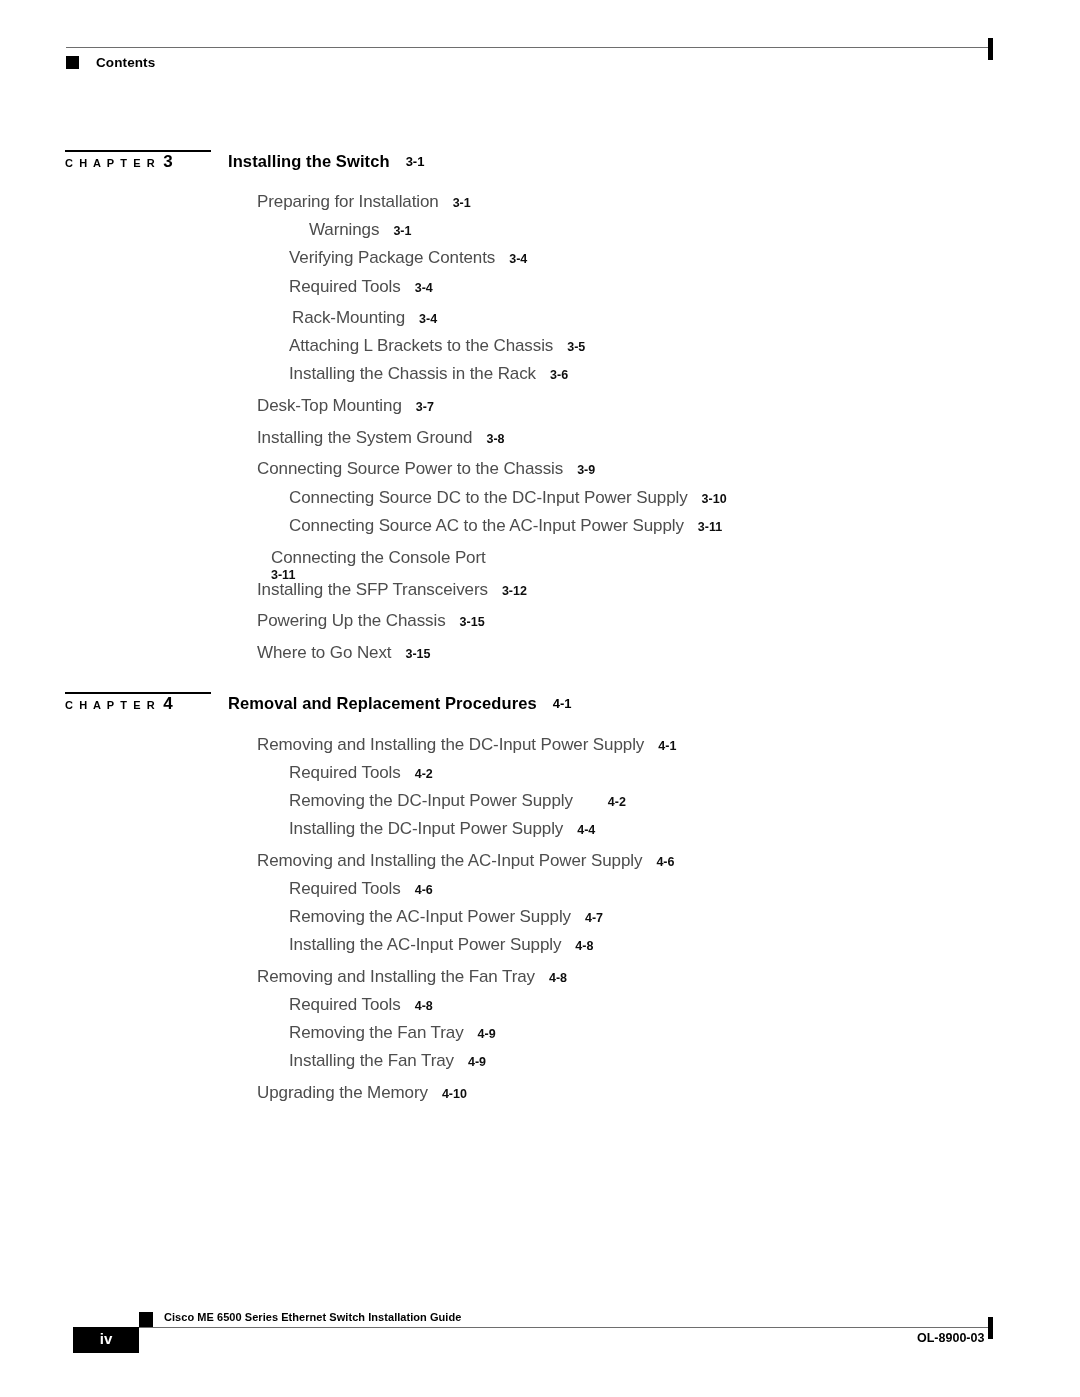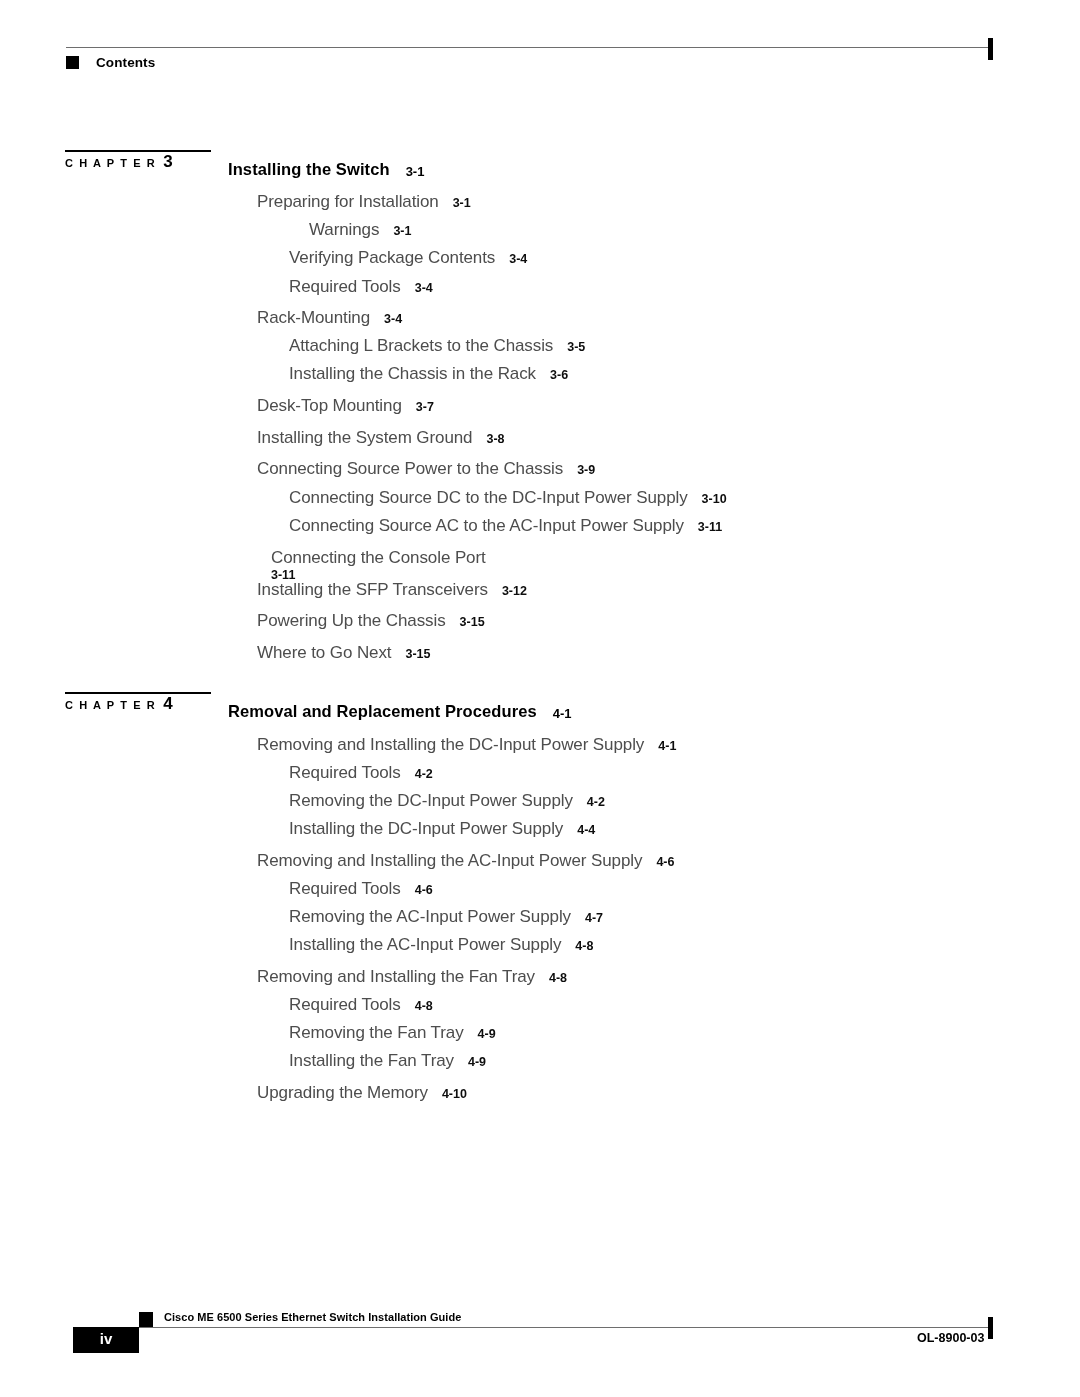--- a/index.html
+++ b/index.html
@@ -87,24 +87,24 @@
   }
   .chapter-num {
     font-size: 17px;
     font-weight: bold;
     margin-left: 7px;
   }
 
   .chapter-title-row {
     position: absolute;
     left: 228px;
-    top: 10px;
+    top: 2px;
     white-space: nowrap;
     display: flex;
-    align-items: flex-end;
+    align-items: center;
   }
   .chapter-title-text {
     font-size: 16.5px;
     font-weight: bold;
     color: #000000;
     letter-spacing: 0.1px;
   }
   .chapter-title-page {
     font-size: 13px;
     font-weight: bold;
@@ -225,21 +225,21 @@
       <span class="epage">3-1</span>
     </div>
     <div class="entry lvl2" style="top: 248px;">
       <span class="etext">Verifying Package Contents</span>
       <span class="epage">3-4</span>
     </div>
     <div class="entry lvl2" style="top: 277px;">
       <span class="etext">Required Tools</span>
       <span class="epage">3-4</span>
     </div>
-    <div class="entry lvl1" style="top: 308px;">
+    <div class="entry lvl1" style="top: 308px; margin-left: 35px;">
       <span class="etext">Rack-Mounting</span>
       <span class="epage">3-4</span>
     </div>
     <div class="entry lvl2" style="top: 336px;">
       <span class="etext">Attaching L Brackets to the Chassis</span>
       <span class="epage">3-5</span>
     </div>
     <div class="entry lvl2" style="top: 364px;">
       <span class="etext">Installing the Chassis in the Rack</span>
       <span class="epage">3-6</span>
@@ -294,21 +294,21 @@
       </div>
     </div>
     <div class="entry lvl1" style="top: 735px;">
       <span class="etext">Removing and Installing the DC-Input Power Supply</span>
       <span class="epage">4-1</span>
     </div>
     <div class="entry lvl2" style="top: 763px;">
       <span class="etext">Required Tools</span>
       <span class="epage">4-2</span>
     </div>
-    <div class="entry lvl2" style="top: 791px;">
+    <div class="entry lvl2" style="top: 791px; gap: 21px;">
       <span class="etext">Removing the DC-Input Power Supply</span>
       <span class="epage">4-2</span>
     </div>
     <div class="entry lvl2" style="top: 819px;">
       <span class="etext">Installing the DC-Input Power Supply</span>
       <span class="epage">4-4</span>
     </div>
     <div class="entry lvl1" style="top: 851px;">
       <span class="etext">Removing and Installing the AC-Input Power Supply</span>
       <span class="epage">4-6</span>

